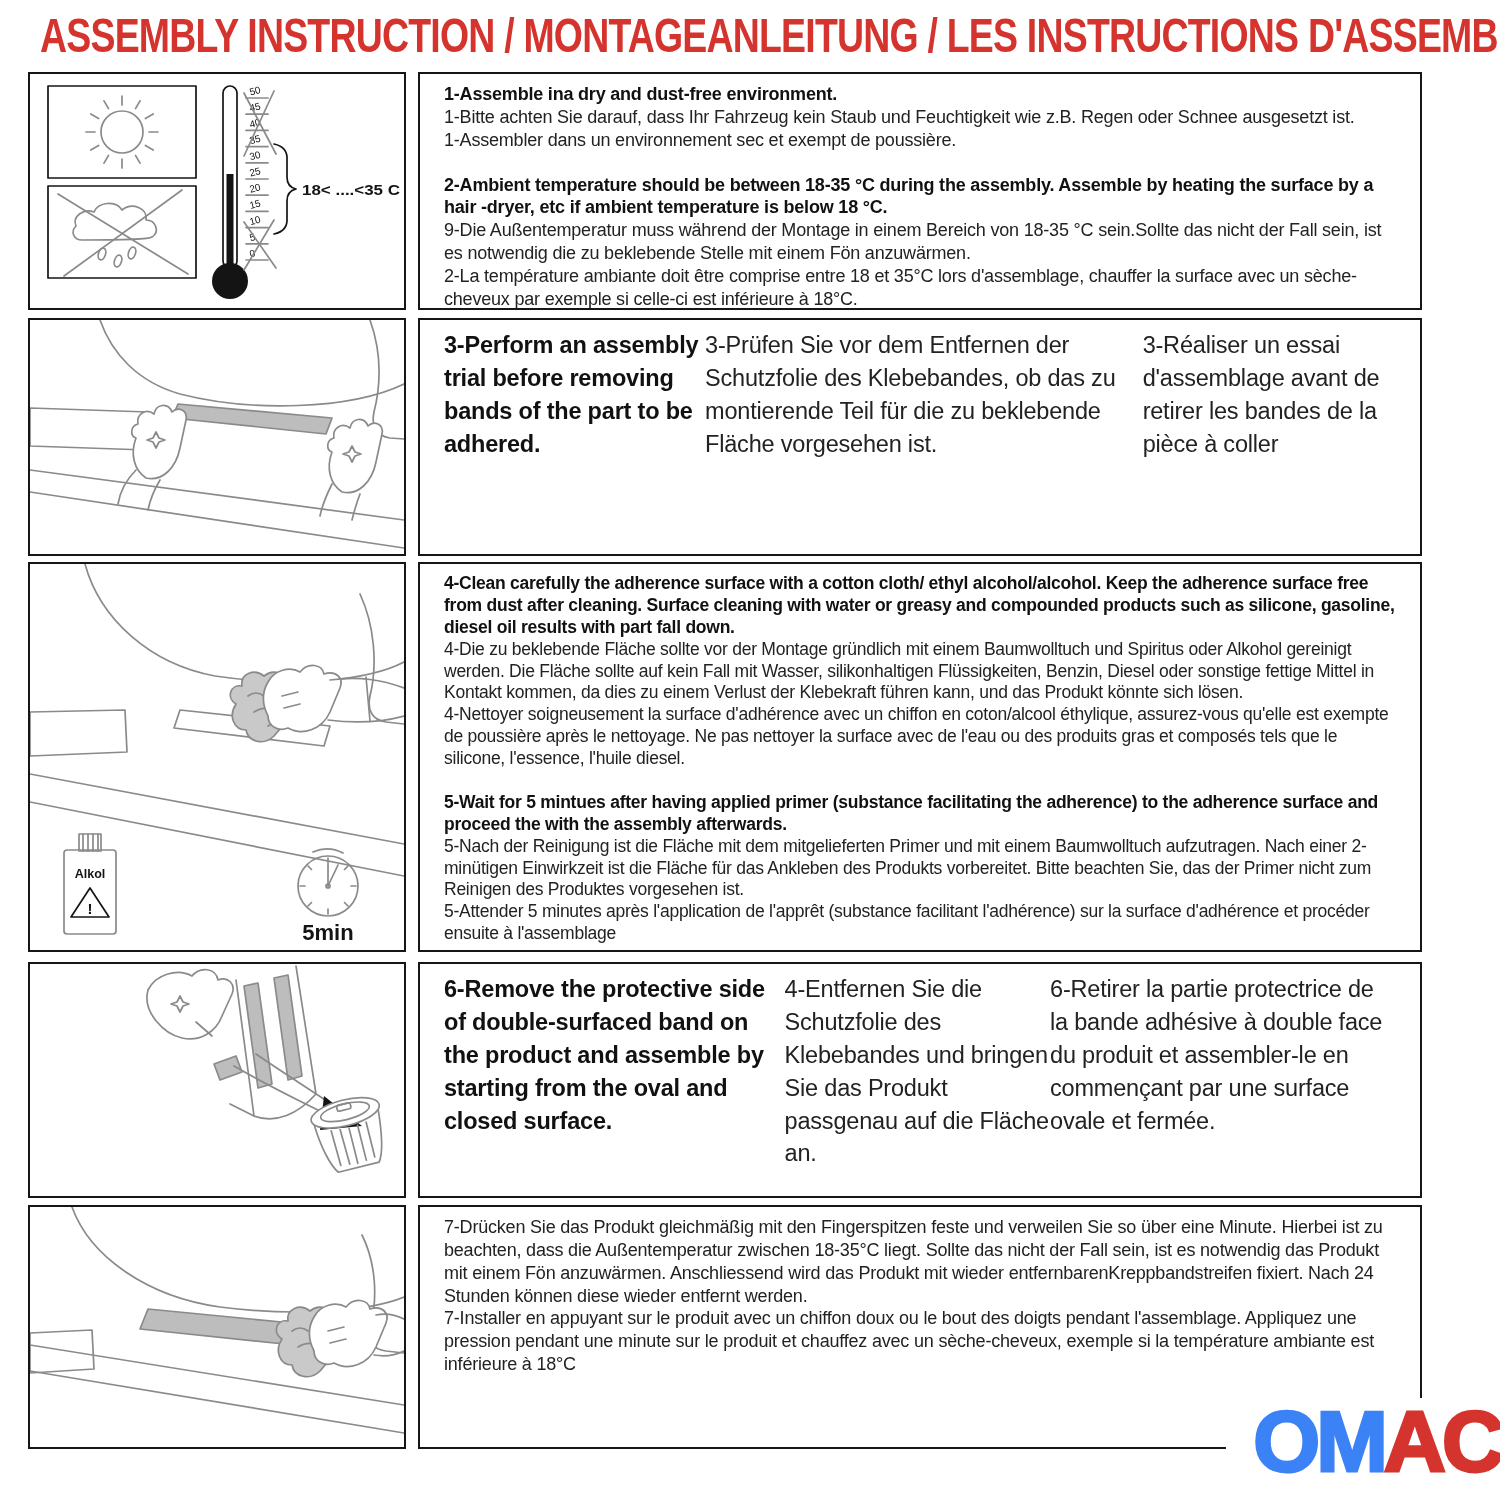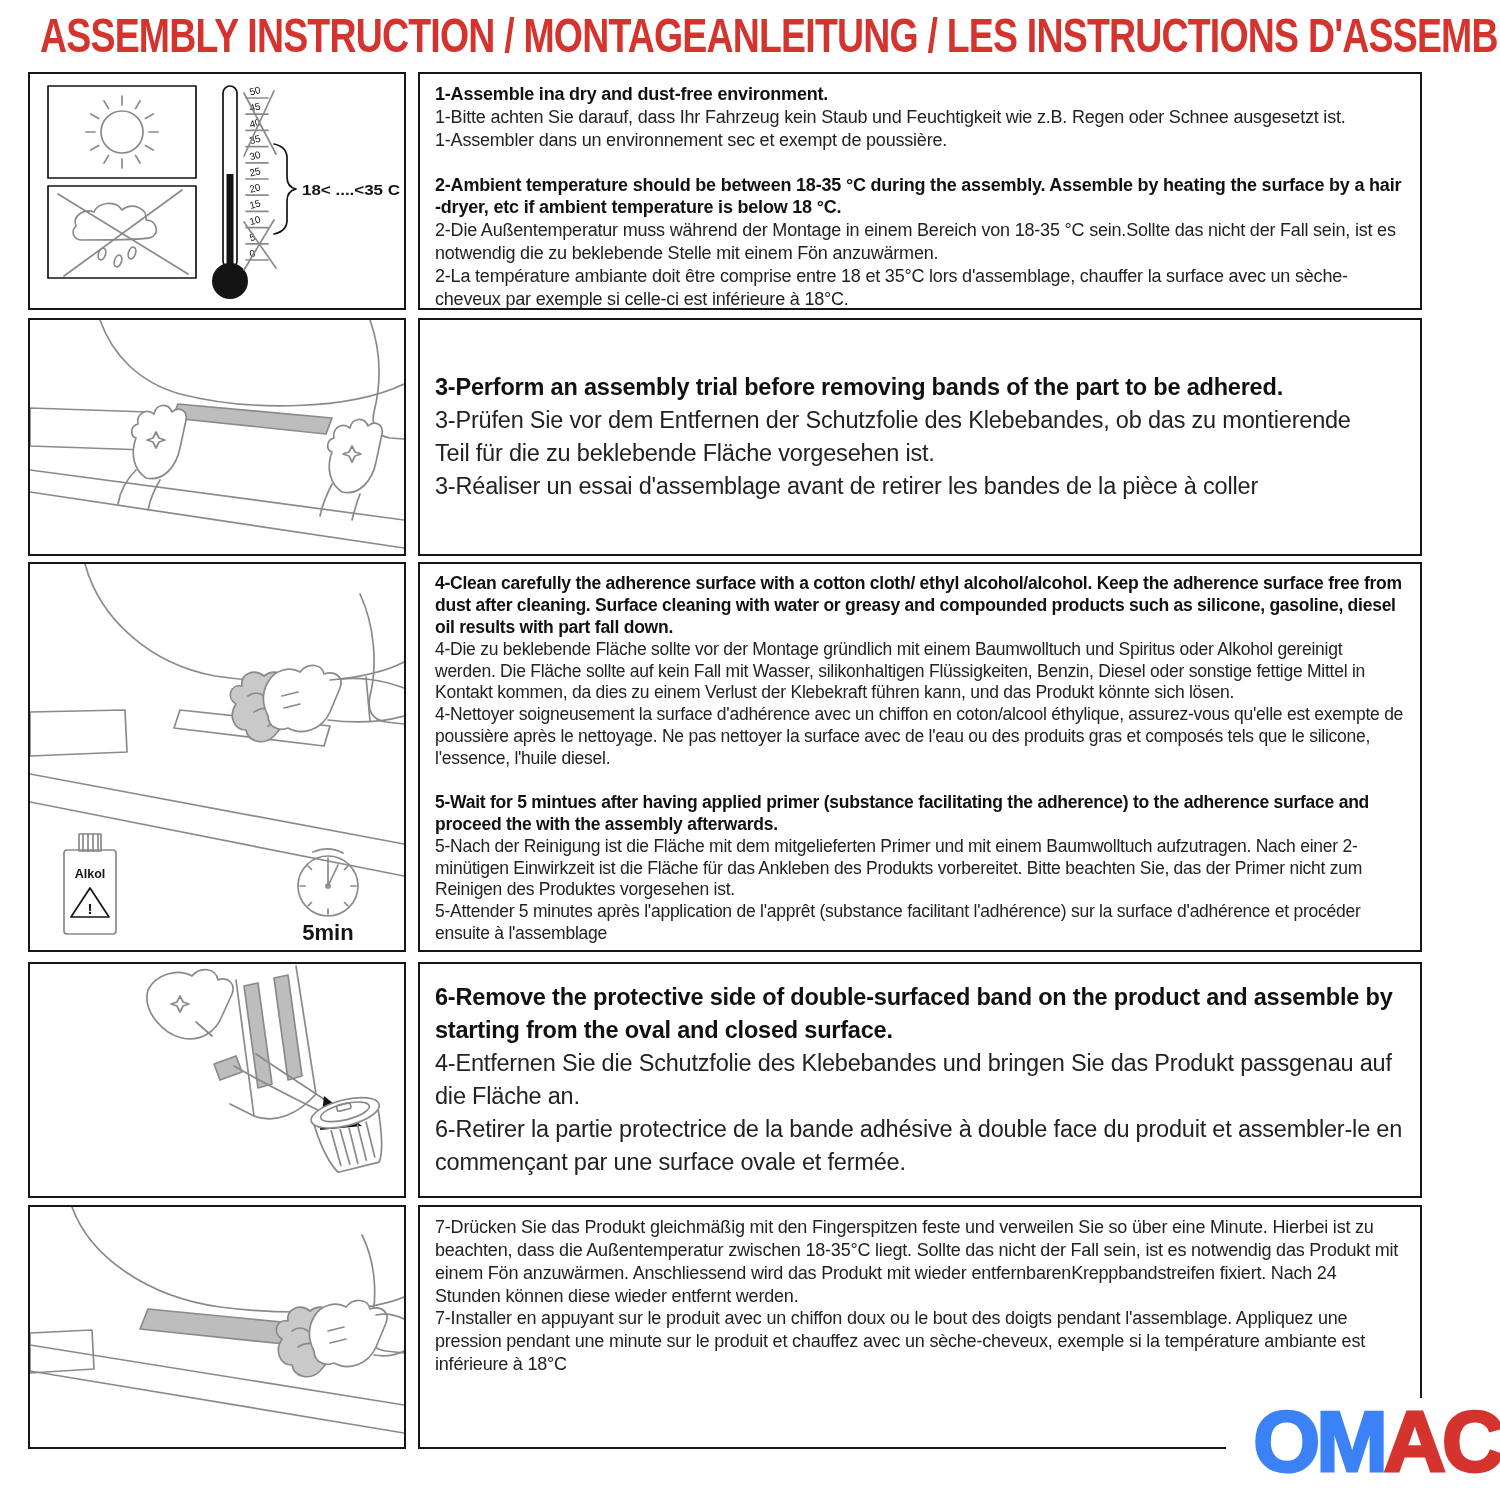--- a/index.html
+++ b/index.html
@@ -3,28 +3,28 @@
 <meta charset="utf-8">
 <style>
   html,body{margin:0;padding:0;background:#fff;}
   .sheet{position:relative;width:1500px;height:1500px;background:#fff;overflow:hidden;
          font-family:"Liberation Sans","DejaVu Sans",sans-serif;color:#222;}
   .title{position:absolute;left:40px;top:8px;margin:0;white-space:nowrap;
          font-size:48px;font-weight:bold;letter-spacing:-1px;color:#d5342e;
          transform:scaleX(0.78);transform-origin:left center;}
   .ibox{position:absolute;left:28px;width:378px;border:2px solid #161616;background:#fff;box-sizing:border-box;overflow:hidden;}
   .tbox{position:absolute;left:418px;width:1004px;border:2px solid #161616;background:#fff;box-sizing:border-box;
-        padding:9px 15px;overflow:hidden;}
+        padding:9px 24px;overflow:hidden;}
   .r1{top:72px;height:238px;} .r2{top:318px;height:238px;} .r3{top:562px;height:390px;}
   .r4{top:962px;height:236px;} .r5{top:1205px;height:244px;}
   .tbox p{margin:0;}
   .tbox .b{font-weight:bold;color:#111;}
   .small{font-size:18px;line-height:1.27;letter-spacing:-0.2px;}
   .r3.tbox{font-size:17.5px;line-height:1.25;letter-spacing:-0.25px;}
-  .big{font-size:23.5px;line-height:1.4;letter-spacing:-0.2px;display:flex;flex-direction:column;justify-content:center;}
+  .big{font-size:23.5px;line-height:1.4;letter-spacing:-0.2px;display:flex;justify-content:center;}
   .grp{margin-top:22px !important;}
   .mw990{max-width:990px;} .mw960{max-width:960px;} .mw920{max-width:920px;}
   .sketch path,.sketch line,.sketch polygon,.sketch ellipse,.sketch rect,.sketch circle{
       fill:none;stroke:#8a8a8a;stroke-width:1.7;stroke-linecap:round;stroke-linejoin:round;}
   .sketch .gray{fill:#bdbdbd;stroke:#8a8a8a;}
   .sketch .cloth{fill:#c9c9c9;stroke:#8a8a8a;}
   .sketch .whitefill{fill:#ffffff;}
   .sketch .ink{stroke:#141414;}
   .sketch .inkfill{fill:#141414;stroke:none;}
   .sketch text{stroke:none;fill:#141414;font-family:"Liberation Sans",sans-serif;}
@@ -107,21 +107,21 @@
         <path d="M244,70 Q258,73 257,86 L257,103 Q257,113 266,115 Q257,117 257,127 L257,144 Q258,157 244,160" class="ink" stroke-width="2.2"></path>
         <text x="272" y="121" font-size="15.5" font-weight="bold" textLength="98" lengthAdjust="spacingAndGlyphs">18&lt; ....&lt;35 C</text>
       </g>
     </svg>
   </div>
   <div class="tbox r1 small">
     <p class="b">1-Assemble ina dry and dust-free environment.</p>
     <p>1-Bitte achten Sie darauf, dass Ihr Fahrzeug kein Staub und Feuchtigkeit wie z.B. Regen oder Schnee ausgesetzt ist.</p>
     <p>1-Assembler dans un environnement sec et exempt de poussière.</p>
     <p class="b grp mw990">2-Ambient temperature should be between 18-35 °C  during the assembly. Assemble by heating the surface by a hair -dryer, etc if ambient temperature is below 18 °C.</p>
-    <p>2-Die Außentemperatur muss während der Montage in einem Bereich von 18-35 °C  sein.Sollte das nicht der Fall sein, ist es notwendig die zu beklebende Stelle mit einem Fön anzuwärmen.</p>
+    <p>9-Die Außentemperatur muss während der Montage in einem Bereich von 18-35 °C  sein.Sollte das nicht der Fall sein, ist es notwendig die zu beklebende Stelle mit einem Fön anzuwärmen.</p>
     <p>2-La température ambiante doit être comprise entre 18 et 35°C lors d'assemblage, chauffer la surface avec un sèche-cheveux par exemple si celle-ci est inférieure à 18°C.</p>
   </div>
 
   <div class="ibox r2">
     <svg viewBox="0 0 374 232" width="374" height="232" class="sketch">
       <path d="M70,0 C82,34 108,62 150,74 C220,92 320,90 374,64"></path>
       <path d="M340,0 C350,28 352,60 344,92 C341,106 346,116 360,118 L374,119"></path>
       <path d="M0,88 L118,92 L116,130 L0,126 Z"></path>
       <path d="M0,150 L374,200"></path>
         <path d="M0,172 L374,228"></path>

